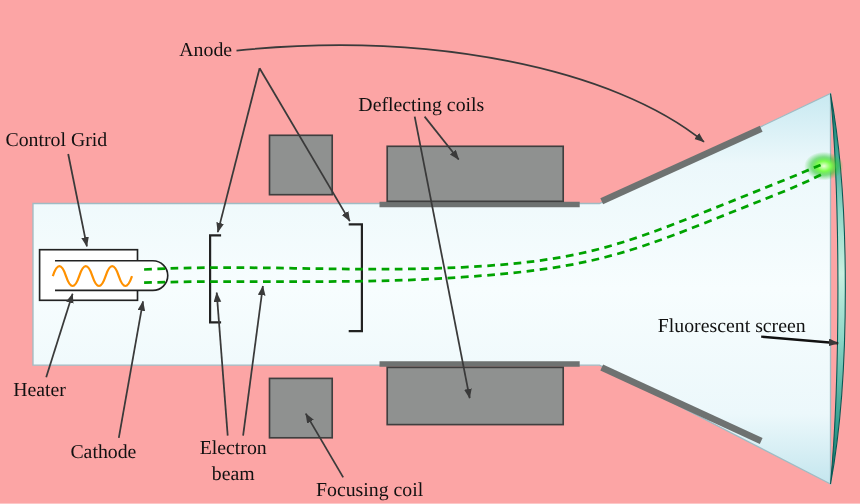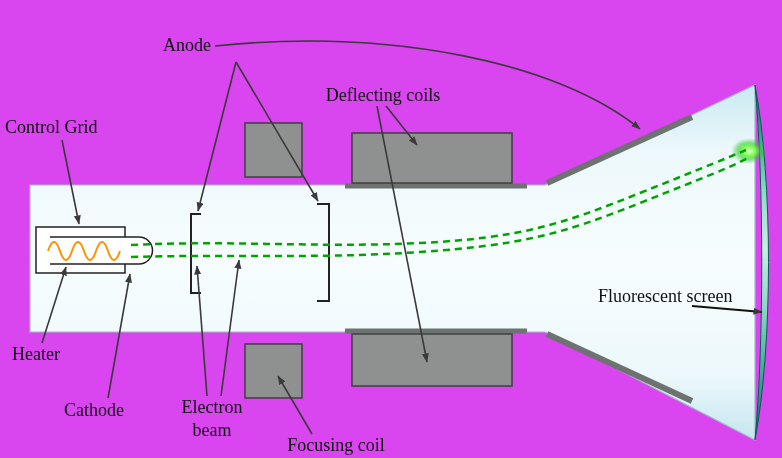--- a/index.html
+++ b/index.html
@@ -1,16 +1,16 @@
 <!DOCTYPE html>
 <html><head>
 <meta charset="utf-8">
 <style>
   html,body{margin:0;padding:0;background:#ffffff;}
-  .stage{position:relative;width:782px;height:458px;background:#d946ef;overflow:hidden;}
+  .stage{position:relative;width:782px;height:458px;background:#fca5a5;overflow:hidden;}
   svg text{font-family:"Liberation Serif","DejaVu Serif",serif;font-size:18px;fill:#111111;}
 </style>
 </head>
 <body>
 
 <div class="stage">
 <svg width="782" height="458" viewBox="0 0 782 458" xmlns="http://www.w3.org/2000/svg">
   <defs>
     <linearGradient id="tubeGrad" x1="0" y1="0" x2="0" y2="1">
       <stop offset="0%" stop-color="#c8e9f1"></stop>

